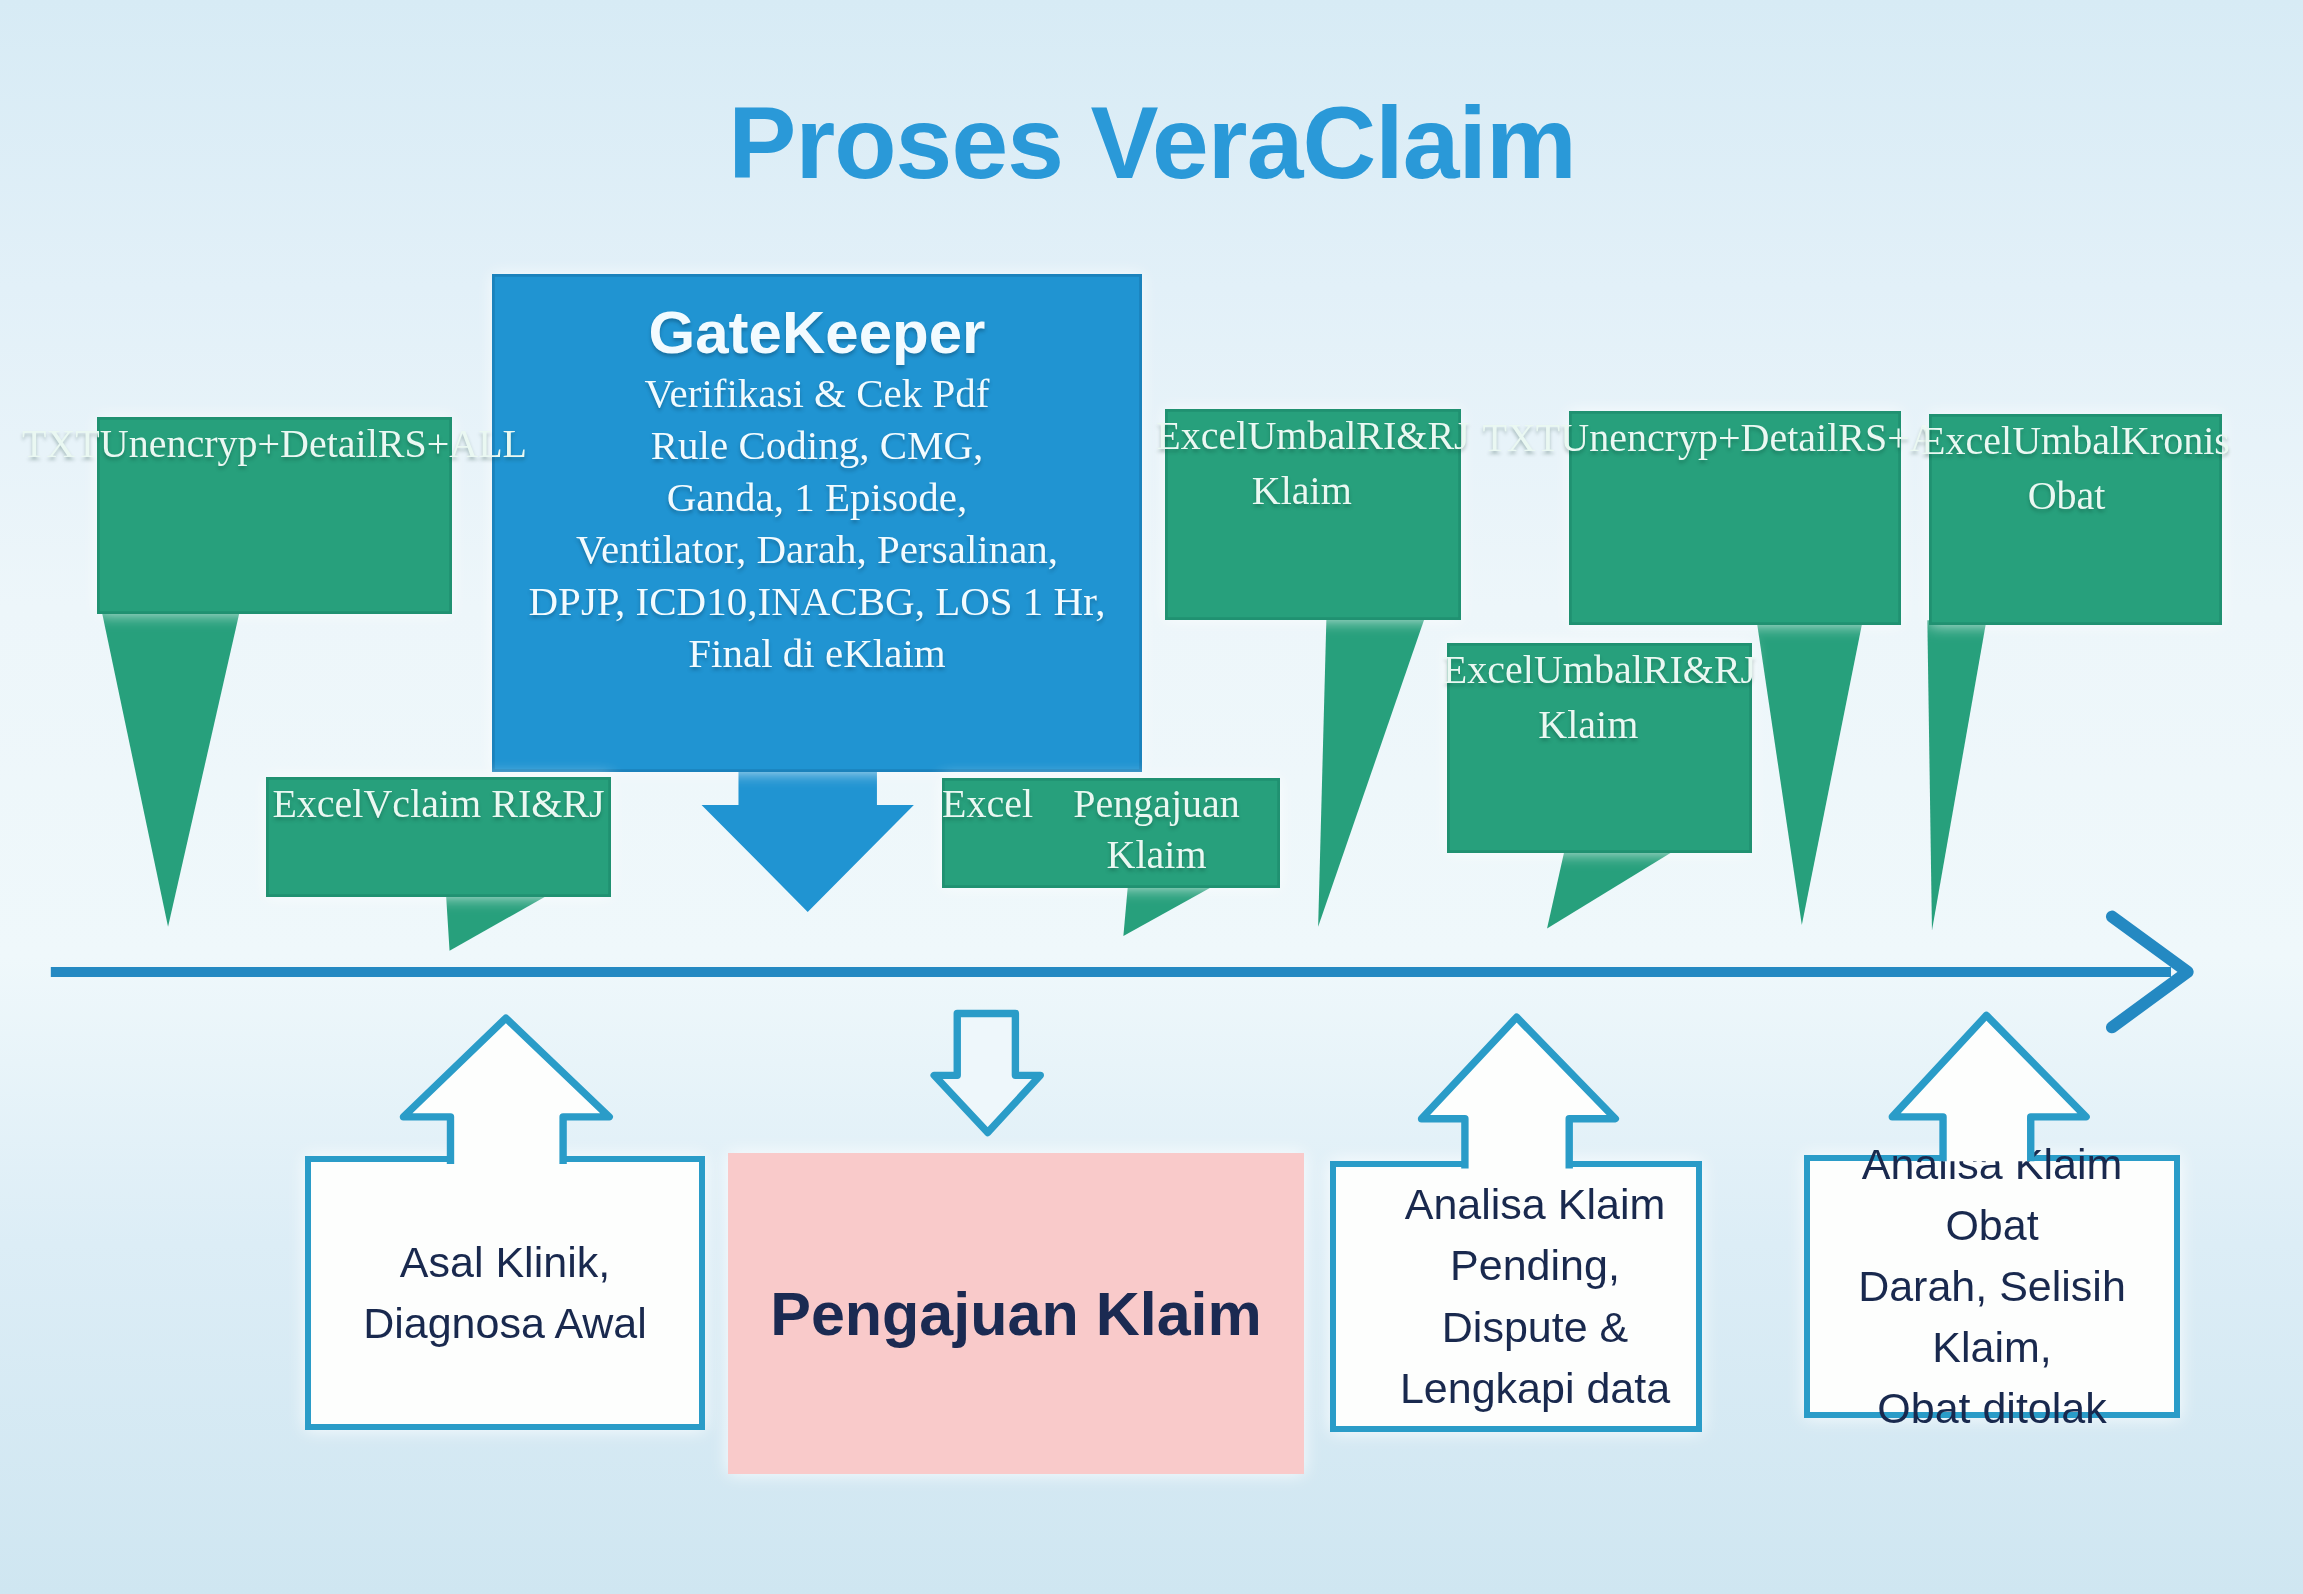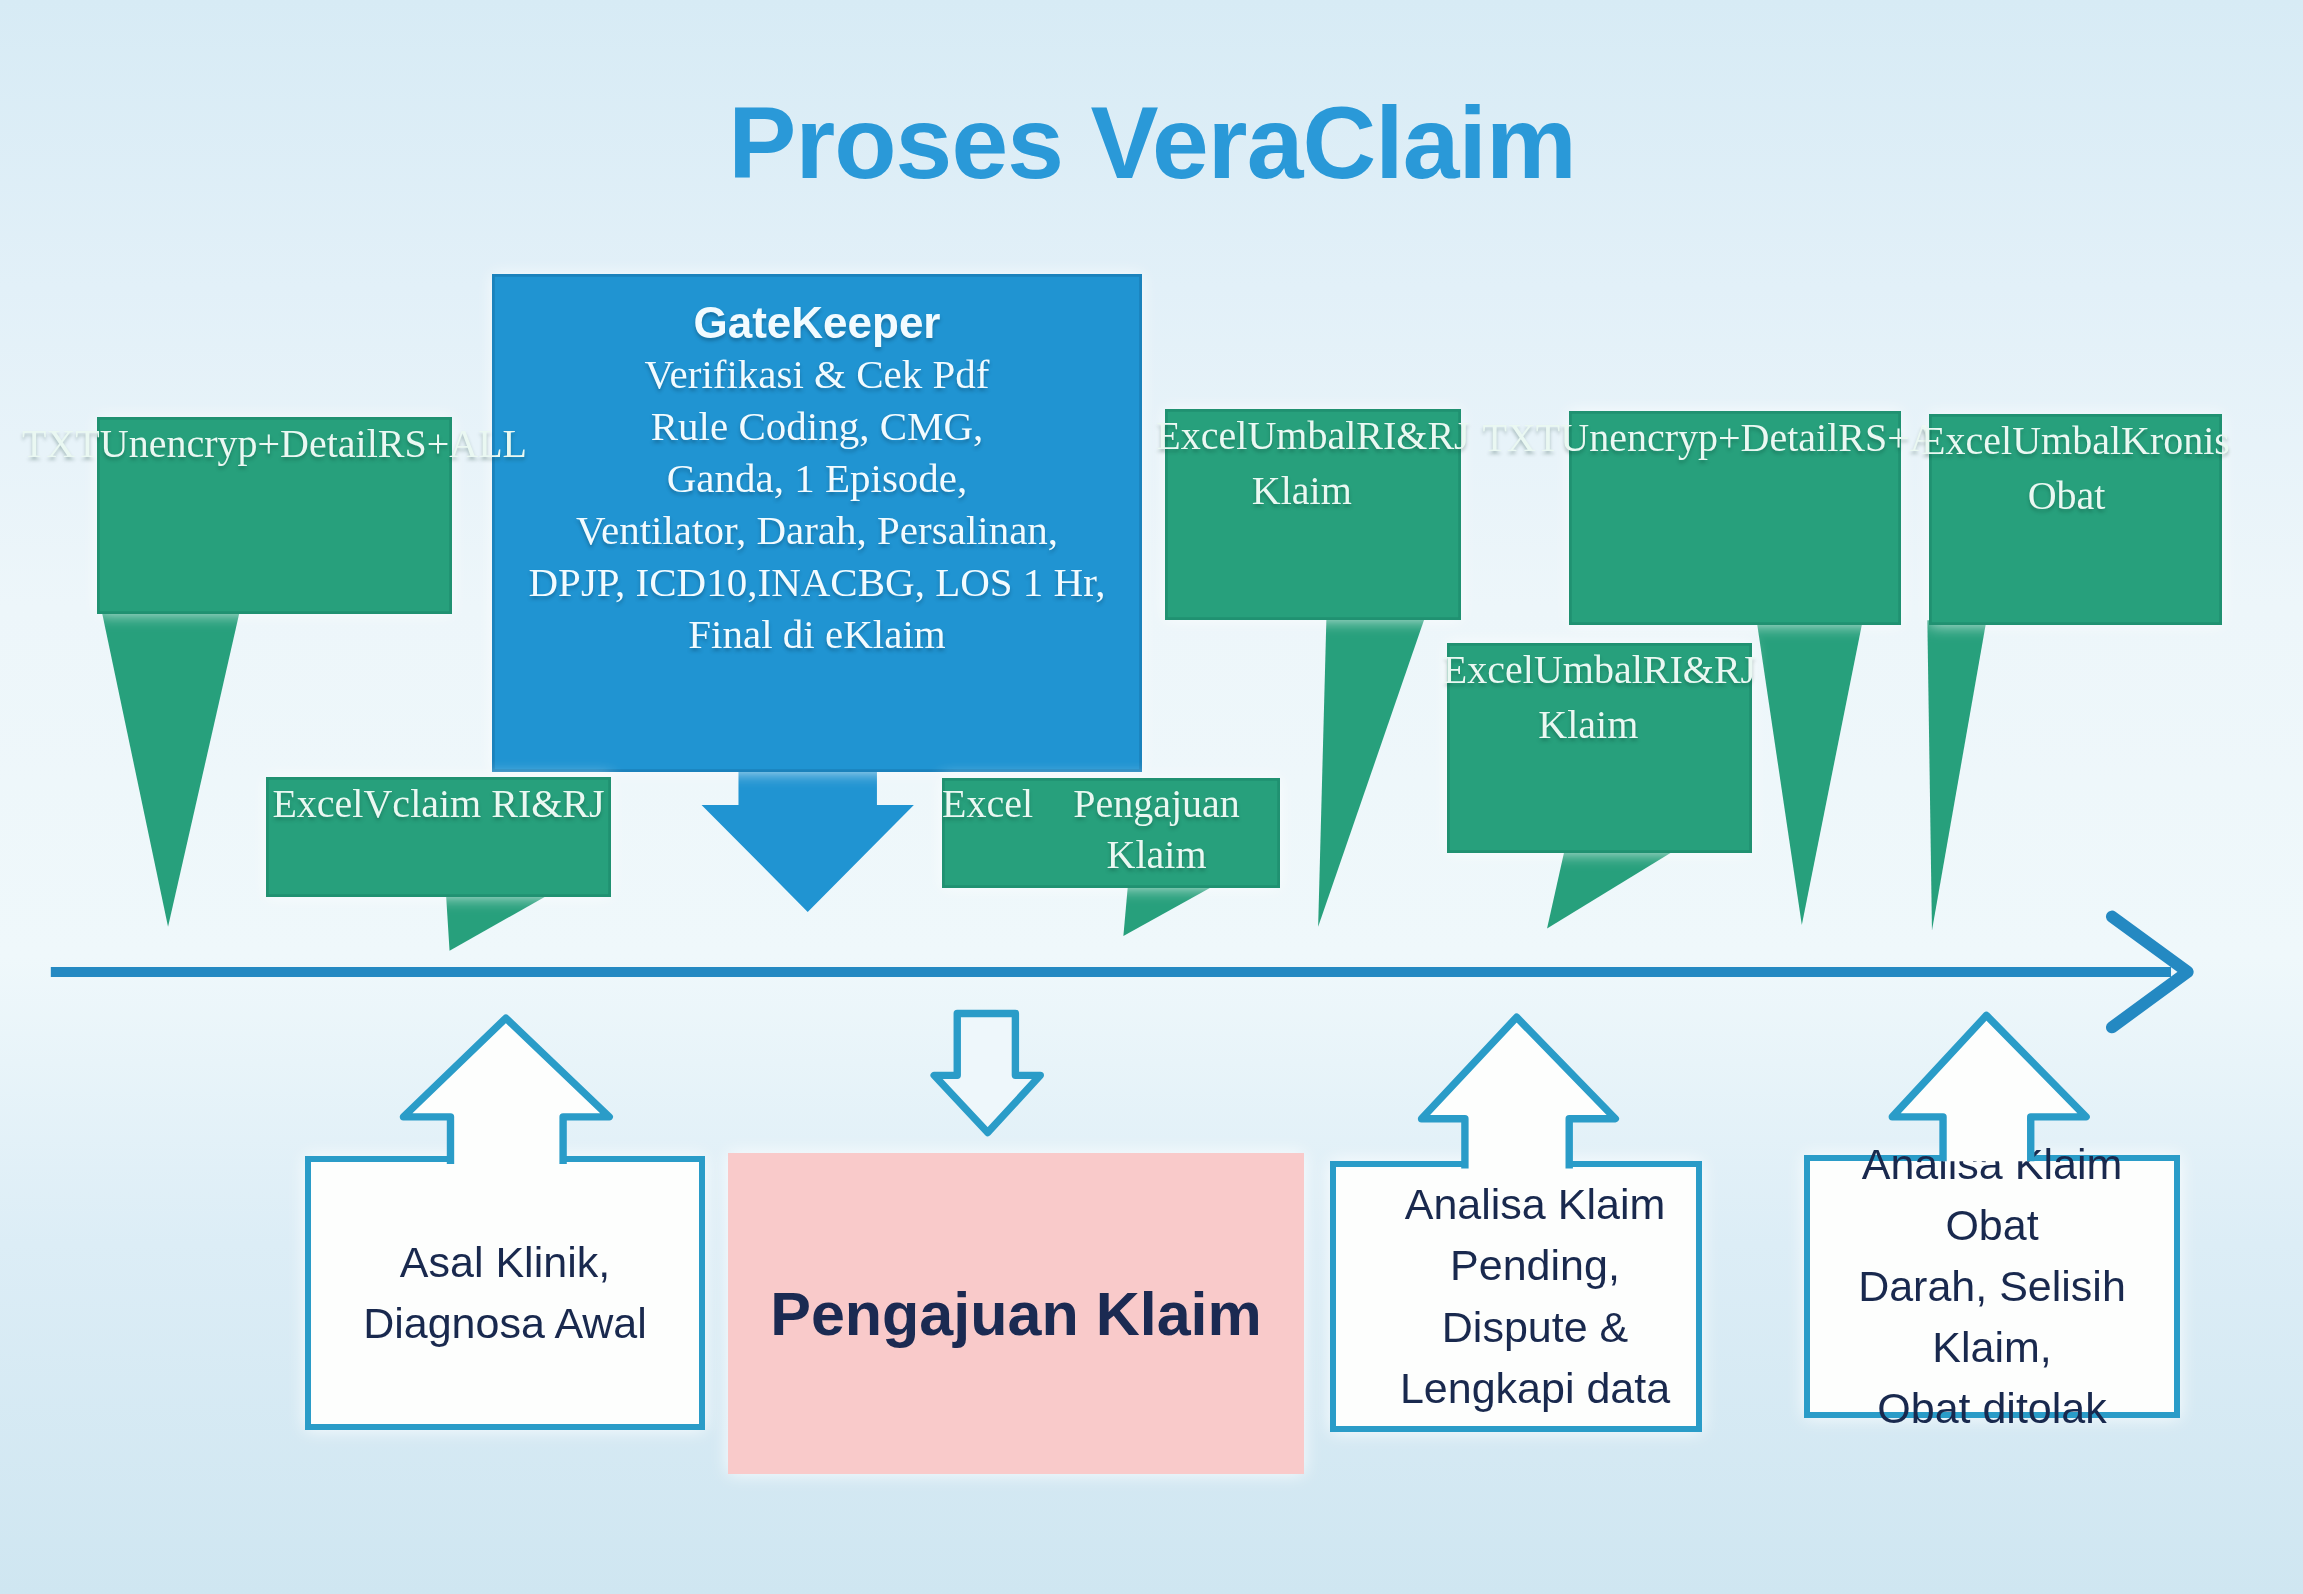--- a/index.html
+++ b/index.html
@@ -21,21 +21,21 @@
     text-shadow:0 2.8px 3.7px rgba(0,45,35,0.28);
     box-shadow:inset 0 0 0 2.8px rgba(12,100,78,0.25), 0 0 14.8px rgba(255,255,255,0.75);
   }
   .gatekeeper{
     position:absolute;left:492px;top:274px;width:650px;height:498px;
     background:#2094d2;color:#f2fbff;text-align:center;
     display:flex;flex-direction:column;justify-content:flex-start;
     box-shadow:inset 0 0 0 2.8px rgba(8,70,110,0.22), 0 0 14.8px rgba(255,255,255,0.75);
   }
   .gatekeeper .gk-title{
-    font-family:"Liberation Sans",sans-serif;font-weight:bold;font-size:44px;
+    font-family:"Liberation Sans",sans-serif;font-weight:bold;font-size:60px;
     margin-top:24px;text-shadow:0 2.8px 3.7px rgba(0,35,60,0.3);
   }
   .gatekeeper .gk-line{
     font-family:"Liberation Serif",serif;font-size:41px;line-height:1.27;
     text-shadow:0 2.8px 3.7px rgba(0,35,60,0.3);
   }
   .panel{
     position:absolute;background:#fdfefd;border:6.5px solid #2a9cc8;
     color:#19294e;text-align:center;display:flex;flex-direction:column;justify-content:center;
     font-size:43px;line-height:1.42;box-sizing:border-box;

